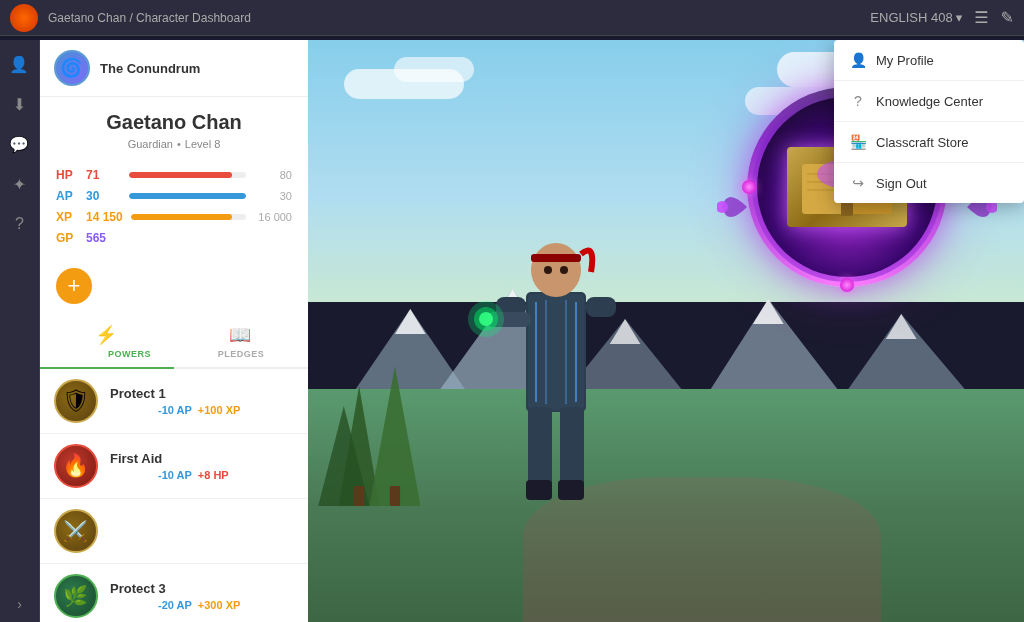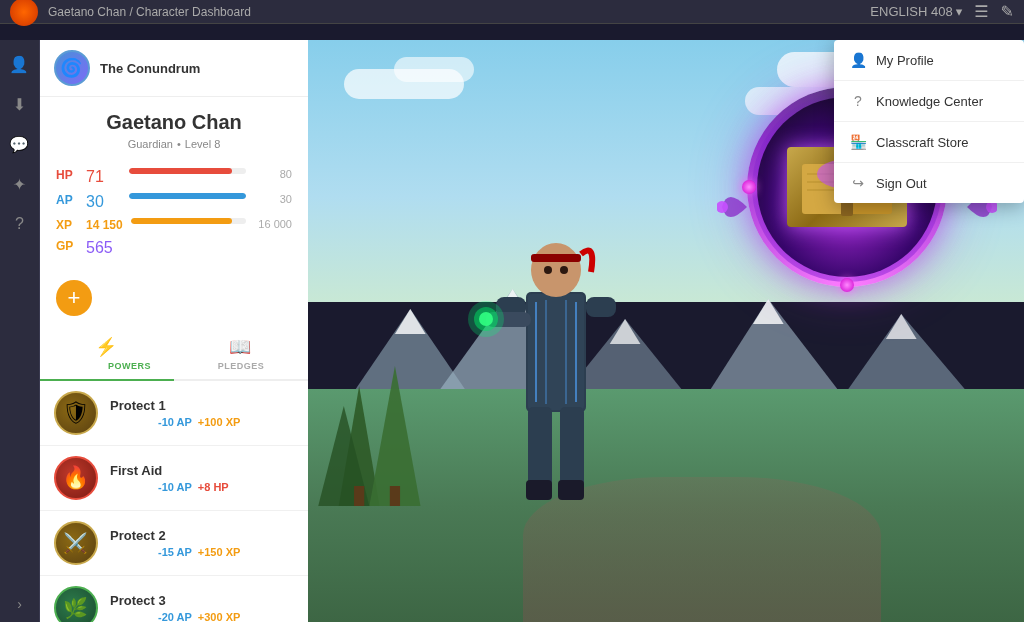--- a/index.html
+++ b/index.html
@@ -1,20 +1,20 @@
 <!DOCTYPE html>
 <html><head>
   <meta charset="utf-8">
   <style>
     * { margin: 0; padding: 0; box-sizing: border-box; }
     body { width: 1024px; height: 622px; overflow: hidden; font-family: 'Segoe UI', Arial, sans-serif; background: #1a1a2e; position: relative; }
 
     
     .top-bar {
-      height: 24px;
+      height: 36px;
       background: #2c2c3e;
       display: flex;
       align-items: center;
       padding: 0 10px;
       position: relative;
       z-index: 100;
       border-bottom: 1px solid #444;
     }
     .top-bar-logo {
       width: 28px; height: 28px;
@@ -141,37 +141,37 @@
       color: #888;
     }
     .character-subtitle .dot { margin: 0 4px; }
 
     
     .stats-section {
       padding: 8px 16px;
     }
     .stat-row {
       display: flex;
-      align-items: flex-start;
+      align-items: center;
       margin-bottom: 7px;
       gap: 8px;
     }
     .stat-label {
       font-size: 12px;
       font-weight: 700;
       width: 22px;
       flex-shrink: 0;
     }
     .stat-label.hp { color: #e74c3c; }
     .stat-label.ap { color: #3498db; }
     .stat-label.xp { color: #f39c12; }
     .stat-label.gp { color: #f39c12; }
     .stat-value {
-      font-size: 16px;
-      font-weight: 400;
+      font-size: 12px;
+      font-weight: 700;
       width: 35px;
       flex-shrink: 0;
     }
     .stat-value.hp { color: #e74c3c; }
     .stat-value.ap { color: #3498db; }
     .stat-value.gp { color: #8b5cf6; }
     .stat-bar-container {
       flex: 1;
       height: 6px;
       background: #eee;
@@ -539,27 +539,20 @@
           <div class="power-name">First Aid</div>
           <div class="power-cost">
             <span class="cost-ap">-10 AP</span>
             <span class="cost-hp">+8 HP</span>
           </div>
         </div>
       </div>
 
       <div class="power-item">
         <div class="power-icon power-icon-3"></div>
-        <div class="power-info">
-          <div class="power-name">Protect 2</div>
-          <div class="power-cost">
-            <span class="cost-ap">-15 AP</span>
-            <span class="cost-xp">+150 XP</span>
-          </div>
-        </div>
       </div>
 
       <div class="power-item">
         <div class="power-icon power-icon-4"></div>
         <div class="power-info">
           <div class="power-name">Protect 3</div>
           <div class="power-cost">
             <span class="cost-ap">-20 AP</span>
             <span class="cost-xp">+300 XP</span>
           </div>

